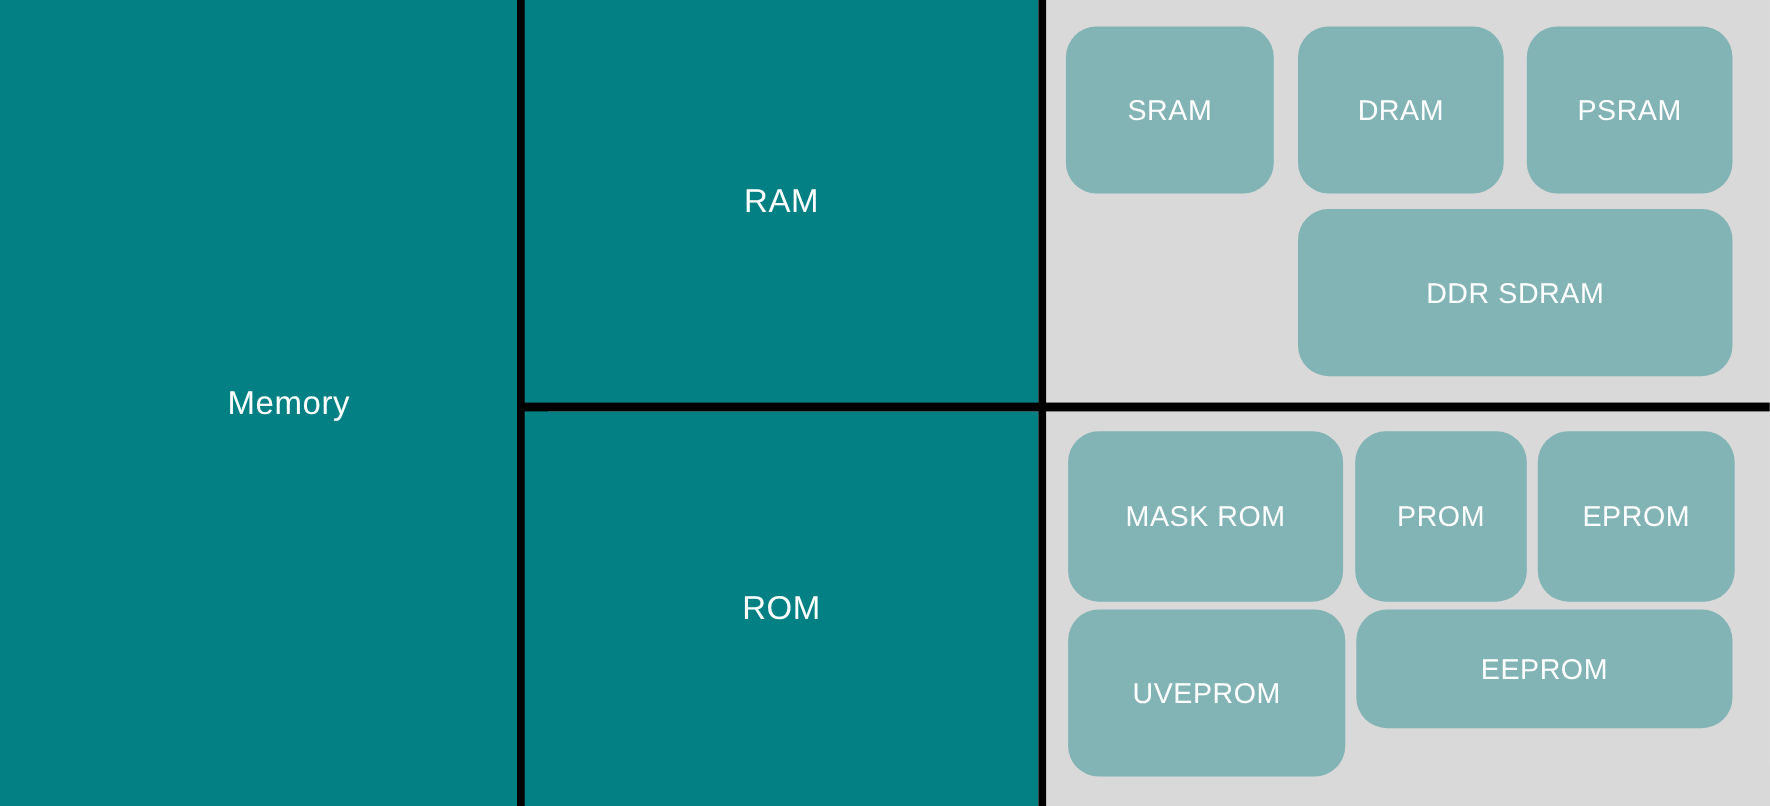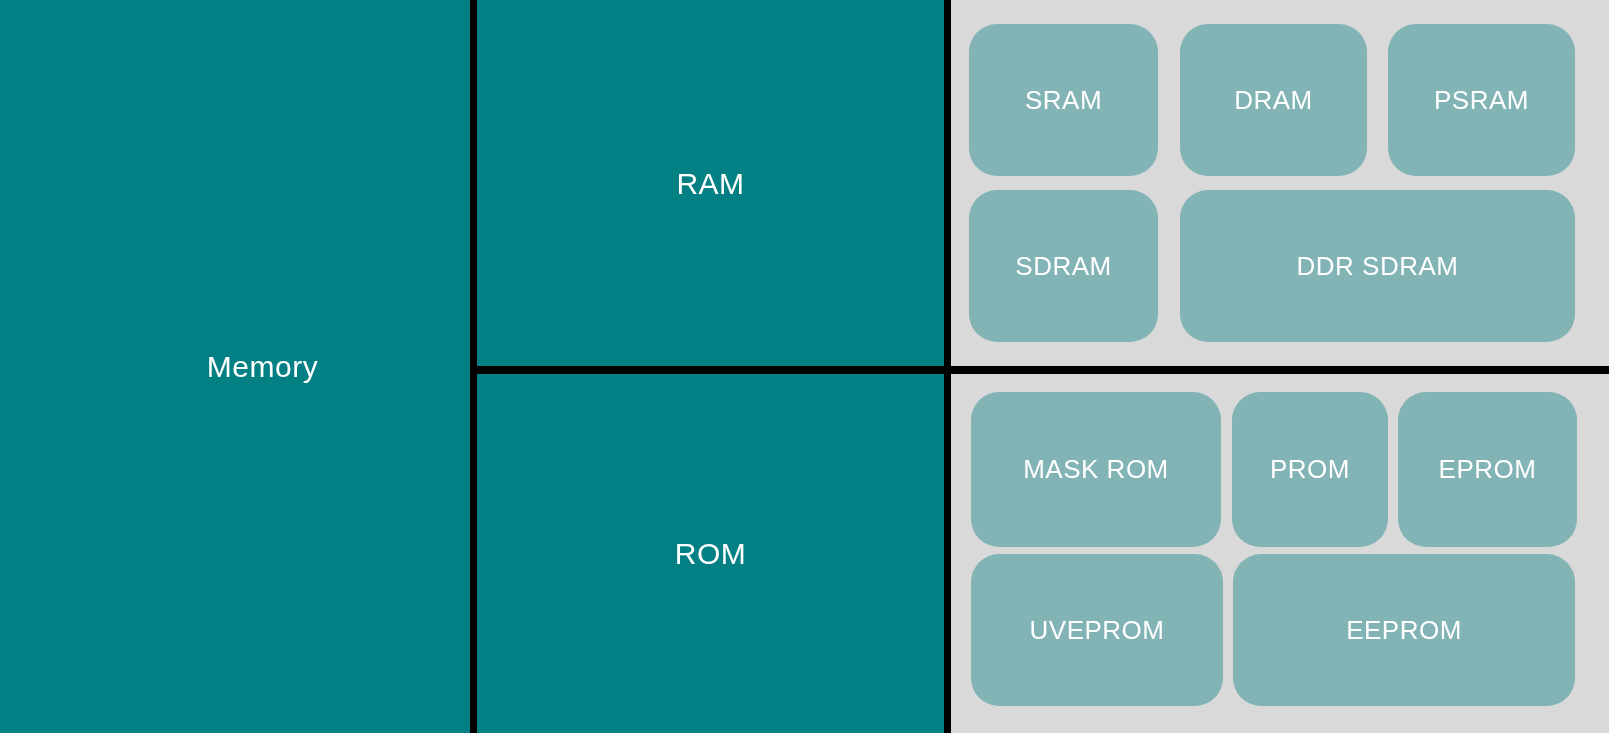--- a/index.html
+++ b/index.html
@@ -51,21 +51,21 @@
   }
   .sram{left:969px;top:24px;width:189px;height:152px;}
   .dram{left:1180px;top:24px;width:187px;height:152px;}
   .psram{left:1388px;top:24px;width:187px;height:152px;}
   .sdram{left:969px;top:190px;width:189px;height:152px;}
   .ddr-sdram{left:1180px;top:190px;width:395px;height:152px;}
   .mask-rom{left:971px;top:392px;width:250px;height:155px;}
   .prom{left:1232px;top:392px;width:156px;height:155px;}
   .eprom{left:1398px;top:392px;width:179px;height:155px;}
   .uveprom{left:971px;top:554px;width:252px;height:152px;}
-  .eeprom{left:1233px;top:554px;width:342px;height:152px;}
+  .eeprom{left:1233px;top:554px;width:342px;height:108px;}
 </style>
 </head>
 <body>
 
 <div class="canvas">
 
   <div class="cell memory-cell">
     <span>Memory</span>
   </div>
 
@@ -85,23 +85,20 @@
 
   <div class="leaf sram">
     <span>SRAM</span>
   </div>
   <div class="leaf dram">
     <span>DRAM</span>
   </div>
   <div class="leaf psram">
     <span>PSRAM</span>
   </div>
-  <div class="leaf sdram">
-    <span>SDRAM</span>
-  </div>
   <div class="leaf ddr-sdram">
     <span>DDR SDRAM</span>
   </div>
 
   <div class="leaf mask-rom">
     <span>MASK ROM</span>
   </div>
   <div class="leaf prom">
     <span>PROM</span>
   </div>

